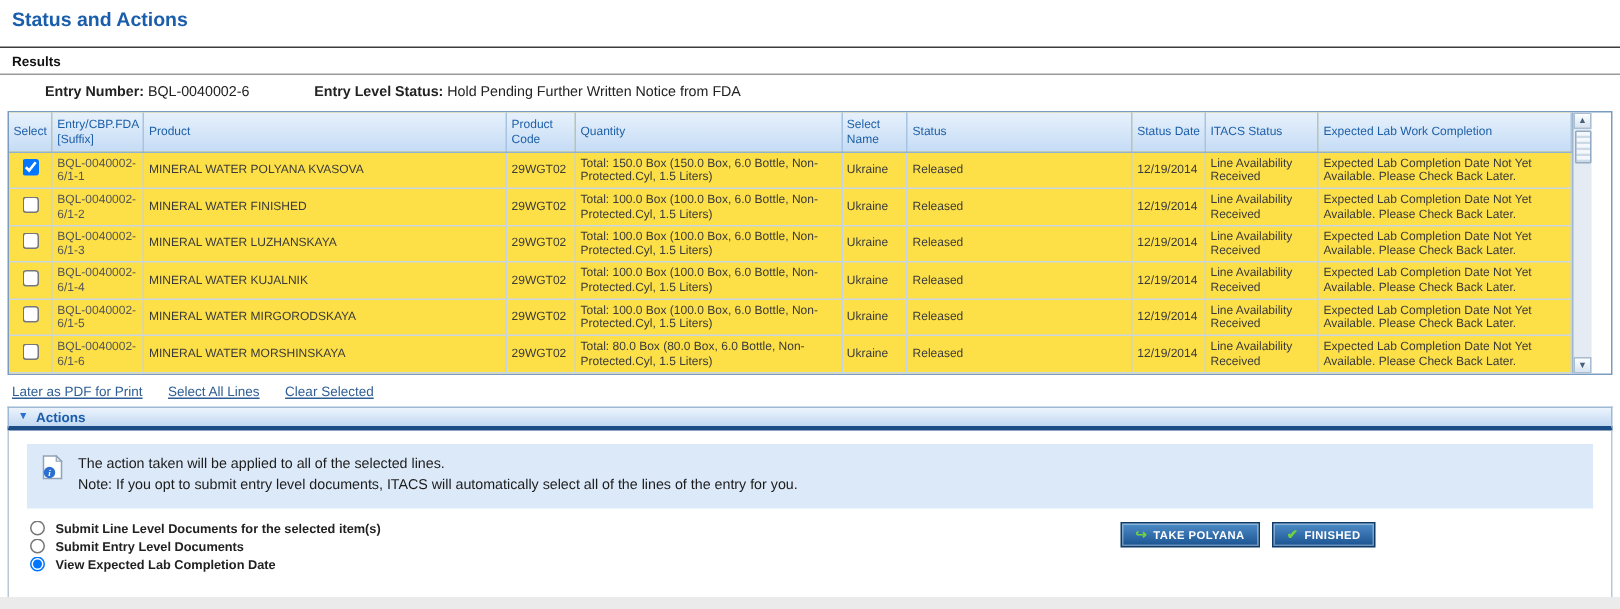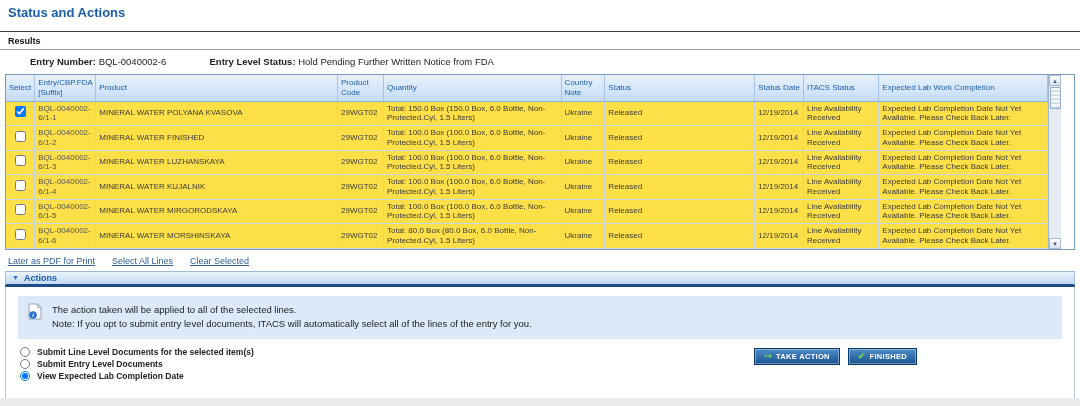--- a/index.html
+++ b/index.html
@@ -93,21 +93,21 @@
 </div>
 
 <div class="table-area">
   <div class="tbl">
     <div class="trow thead">
       <div class="cell w-sel">Select</div>
       <div class="cell w-entry">Entry/CBP.FDA [Suffix]</div>
       <div class="cell w-prod">Product</div>
       <div class="cell w-code">Product Code</div>
       <div class="cell w-qty">Quantity</div>
-      <div class="cell w-cty">Country Note</div>
+      <div class="cell w-cty">Select Name</div>
       <div class="cell w-st">Status</div>
       <div class="cell w-date nw">Status Date</div>
       <div class="cell w-itacs">ITACS Status</div>
       <div class="cell w-exp">Expected Lab Work Completion</div>
     </div>
 
     <div class="trow">
       <div class="cell w-sel"><input type="checkbox" class="cb" checked="" style=""></div>
       <div class="cell w-entry">BQL-0040002-6/1-1</div>
       <div class="cell w-prod">MINERAL WATER POLYANA KVASOVA</div>
@@ -234,21 +234,21 @@
         </label>
         <label class="radio-row">
           <input type="radio" name="action-option" checked="" style="">
           <span>View Expected Lab Completion Date</span>
         </label>
       </div>
 
       <div class="btns">
         <button class="act-btn">
           <span class="btn-icon">↪</span>
-          <span>TAKE ACTION</span>
+          <span>TAKE POLYANA</span>
         </button>
         <button class="act-btn">
           <span class="btn-icon">✔</span>
           <span>FINISHED</span>
         </button>
       </div>
     </div>
   </div>
 </div>
 

